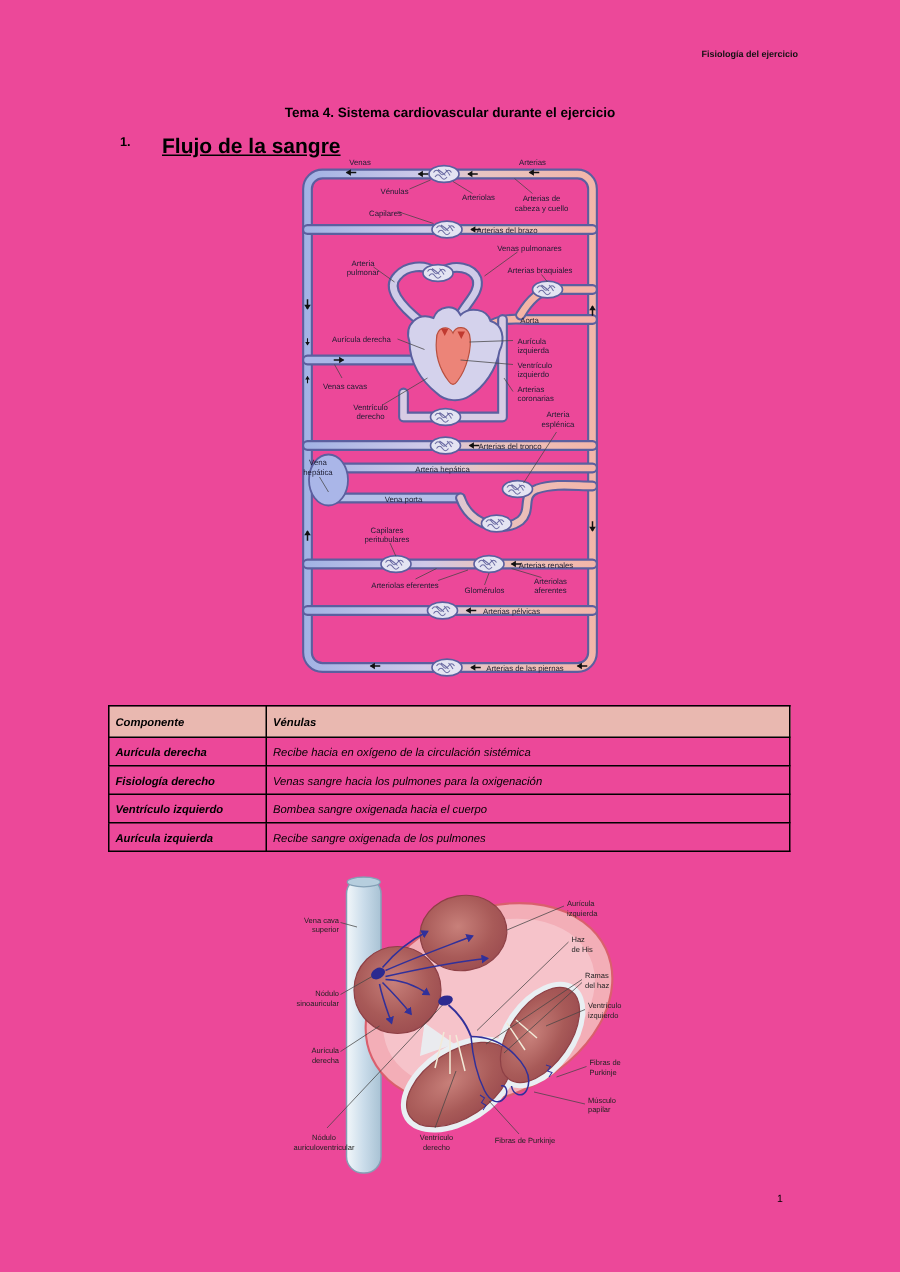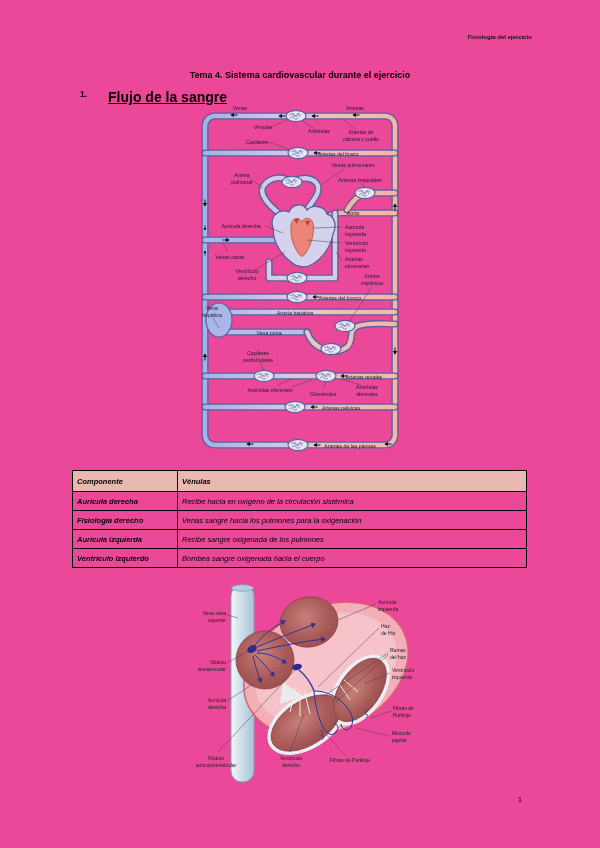--- a/index.html
+++ b/index.html
@@ -238,26 +238,26 @@
     <tbody>
       <tr>
         <td class="c1">Aurícula derecha</td>
         <td>Recibe hacia en oxígeno de la circulación sistémica</td>
       </tr>
       <tr>
         <td class="c1">Fisiología derecho</td>
         <td>Venas sangre hacia los pulmones para la oxigenación</td>
       </tr>
       <tr>
+        <td class="c1">Ventrículo izquierdo</td>
+        <td>Bombea sangre oxigenada hacia el cuerpo</td>
+      </tr>
+      <tr>
         <td class="c1">Aurícula izquierda</td>
         <td>Recibe sangre oxigenada de los pulmones</td>
-      </tr>
-      <tr>
-        <td class="c1">Ventrículo izquierdo</td>
-        <td>Bombea sangre oxigenada hacia el cuerpo</td>
       </tr>
     </tbody>
   </table>
 
   <svg class="fig2" viewBox="0 0 252 200">
     <defs>
       <linearGradient id="gCava" x1="53" y1="0" x2="76" y2="0" gradientUnits="userSpaceOnUse">
         <stop offset="0" stop-color="#f2f7fa"></stop>
           <stop offset="0.5" stop-color="#cadcea"></stop>
         <stop offset="1" stop-color="#a8c2d4"></stop>

